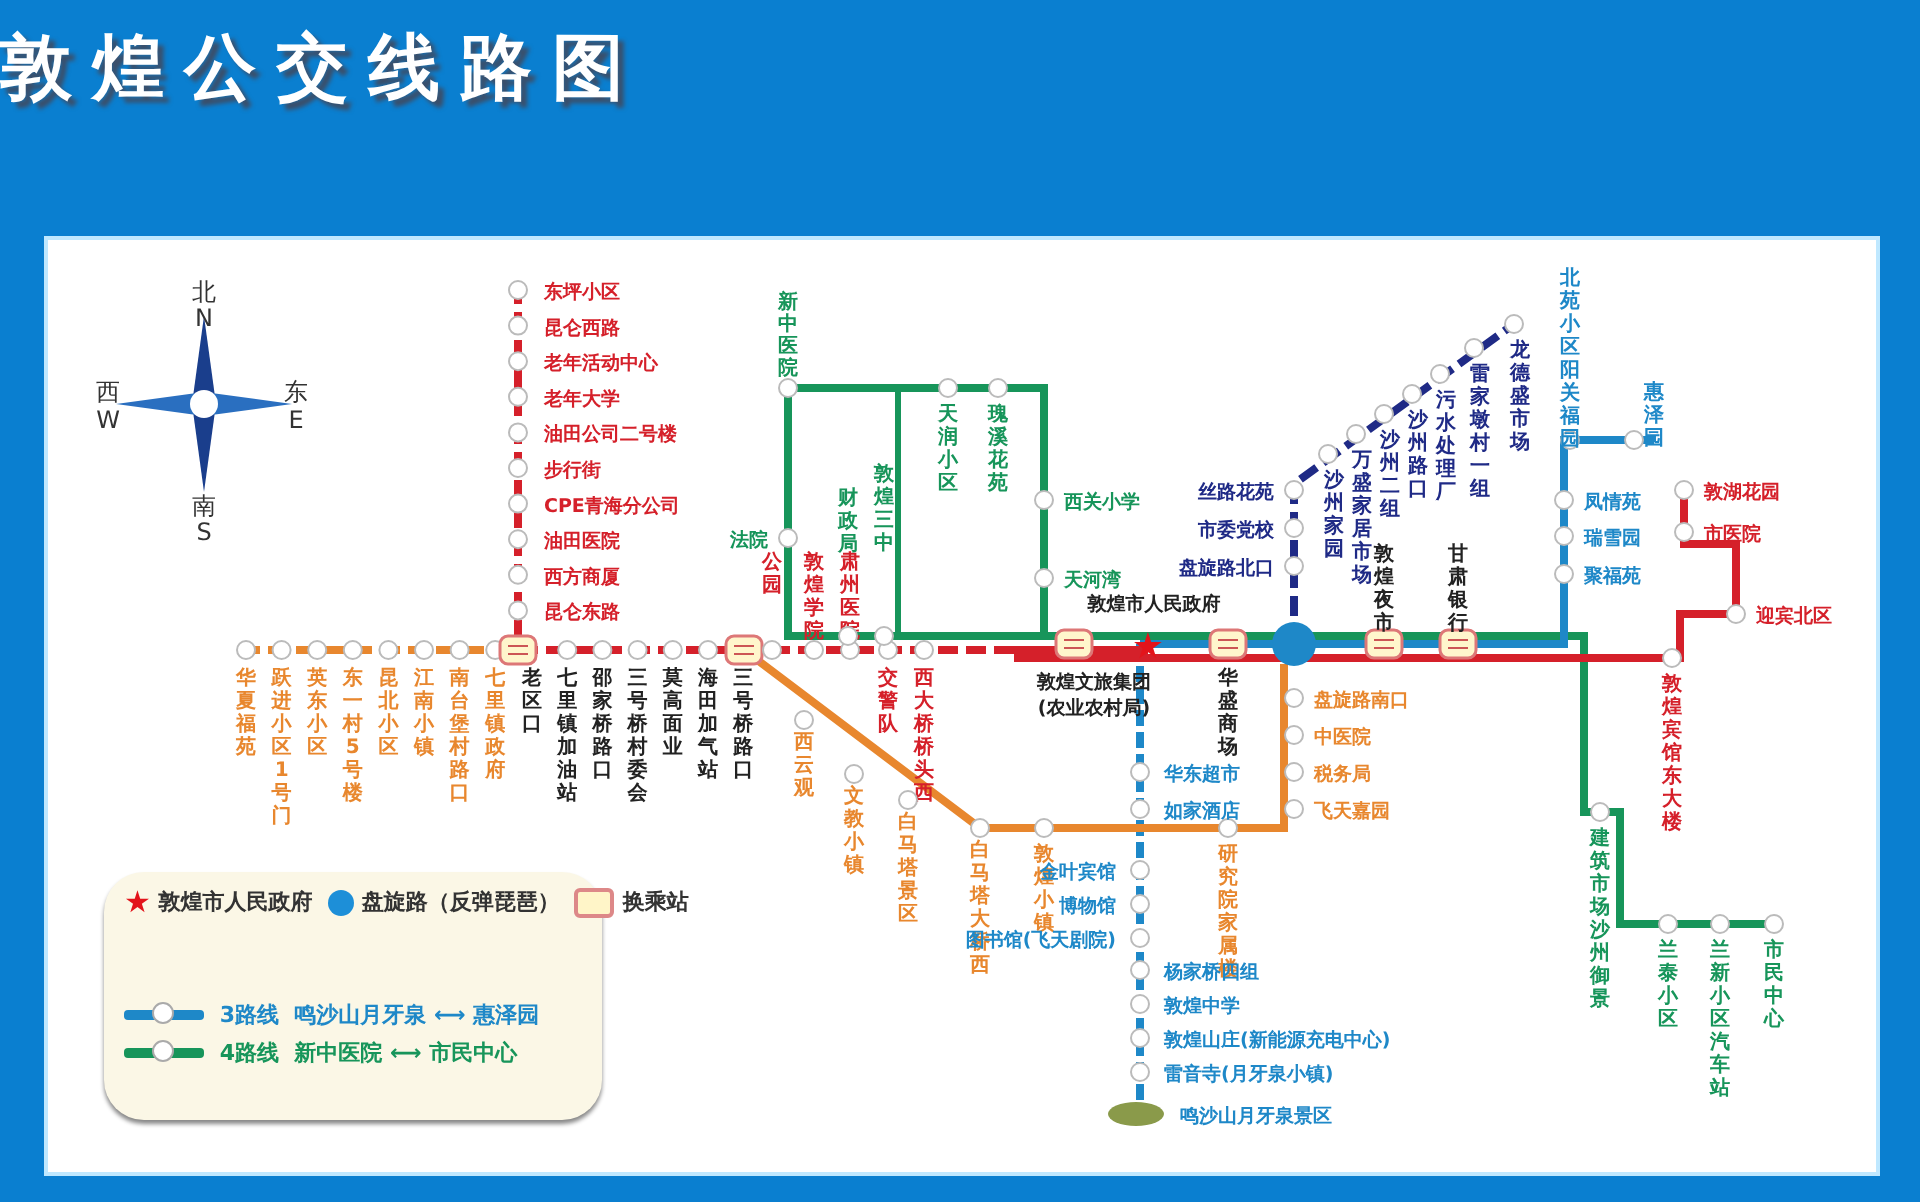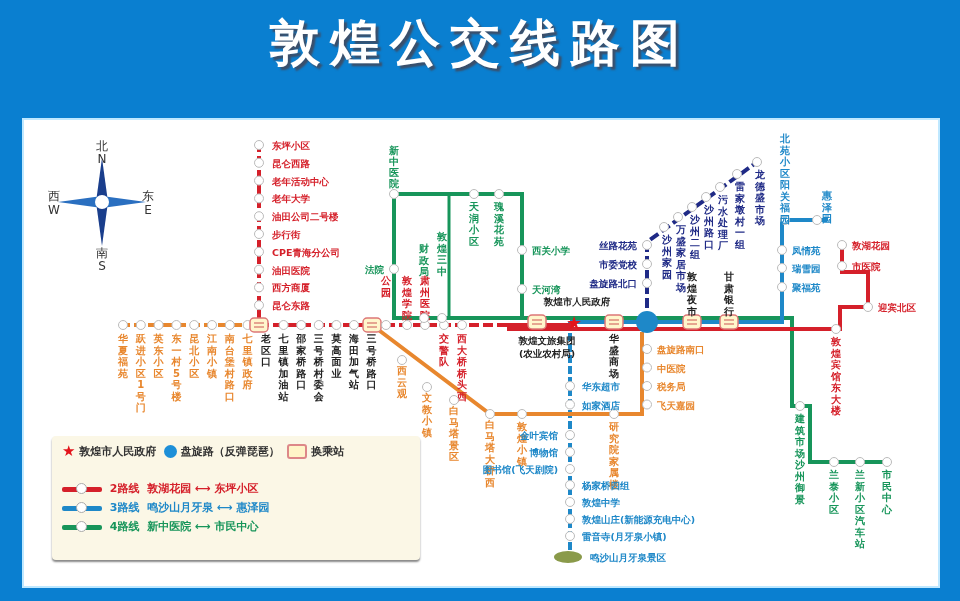--- a/index.html
+++ b/index.html
@@ -1,20 +1,20 @@
 <!DOCTYPE html>
 <html><head>
 <meta charset="utf-8">
 <style>
   html,body{margin:0;padding:0;}
   body{width:960px;height:601px;background:#0a7fd0;position:relative;overflow:hidden;font-family:"DejaVu Sans",sans-serif;}
-  .title{position:absolute;left:0;top:10px;width:960px;text-align:center;color:#fff;font-size:50px;font-weight:bold;letter-spacing:10px;text-shadow:3px 3px 2px #3b4f6a;}
+  .title{position:absolute;left:0;top:10px;width:960px;text-align:left;color:#fff;font-size:36px;font-weight:bold;letter-spacing:10px;text-shadow:3px 3px 2px #3b4f6a;}
   .panel{position:absolute;left:22px;top:118px;width:918px;height:470px;background:#fff;border:2px solid #bfe8ff;box-sizing:border-box;}
   svg{position:absolute;left:0;top:0;}
-  .legend{position:absolute;left:50px;top:434px;width:368px;height:124px;background:#fbf7e6;border-radius:4px;box-shadow:0 2px 2px #888;}
+  .legend{position:absolute;left:50px;top:434px;width:249px;height:124px;background:#fbf7e6;border-radius:20px;box-shadow:0 2px 2px #888;}
   .lg-row{position:absolute;left:10px;font-size:11px;font-weight:bold;white-space:nowrap;}
   .lg-swatch{display:inline-block;width:40px;height:5px;vertical-align:middle;position:relative;margin-right:4px;border-radius:2px;}
   .lg-swatch::after{content:"";position:absolute;left:14px;top:-4px;width:9px;height:9px;border-radius:50%;background:#fff;border:1px solid #aaa;}
   .lg-top{position:absolute;left:10px;top:6px;font-size:11px;font-weight:bold;color:#333;white-space:nowrap;}
   .lg-top span{vertical-align:middle;}
   .star{color:#e3141b;font-size:15px;}
   .pan-icon{display:inline-block;width:13px;height:13px;border-radius:50%;background:#1d8fd8;vertical-align:middle;}
   .xfer-icon{display:inline-block;width:16px;height:11px;border:2px solid #d88;border-radius:3px;background:#fff5c8;vertical-align:middle;}
 </style>
 </head>
@@ -425,24 +425,20 @@
 
   <div class="legend" style="left:28px;top:316px;">
     <div class="lg-top">
       <span class="star">★</span>
       <span>敦煌市人民政府</span>
       &nbsp;<span class="pan-icon"></span>
       <span>盘旋路（反弹琵琶）</span>
       &nbsp;<span class="xfer-icon"></span>
       <span>换乘站</span>
     </div>
-    <div class="lg-row" style="top:45px;color:#d5202a">
-      <span class="lg-swatch" style="background:#d5202a"></span>
-      <span>2路线</span>&nbsp; <span>敦湖花园 ⟷ 东坪小区</span>
-    </div>
     <div class="lg-row" style="top:64px;color:#1e88c8">
       <span class="lg-swatch" style="background:#1e88c8"></span>
       <span>3路线</span>&nbsp; <span>鸣沙山月牙泉 ⟷ 惠泽园</span>
     </div>
     <div class="lg-row" style="top:83px;color:#17955a">
       <span class="lg-swatch" style="background:#17955a"></span>
       <span>4路线</span>&nbsp; <span>新中医院 ⟷ 市民中心</span>
     </div>
   </div>
 </div>

